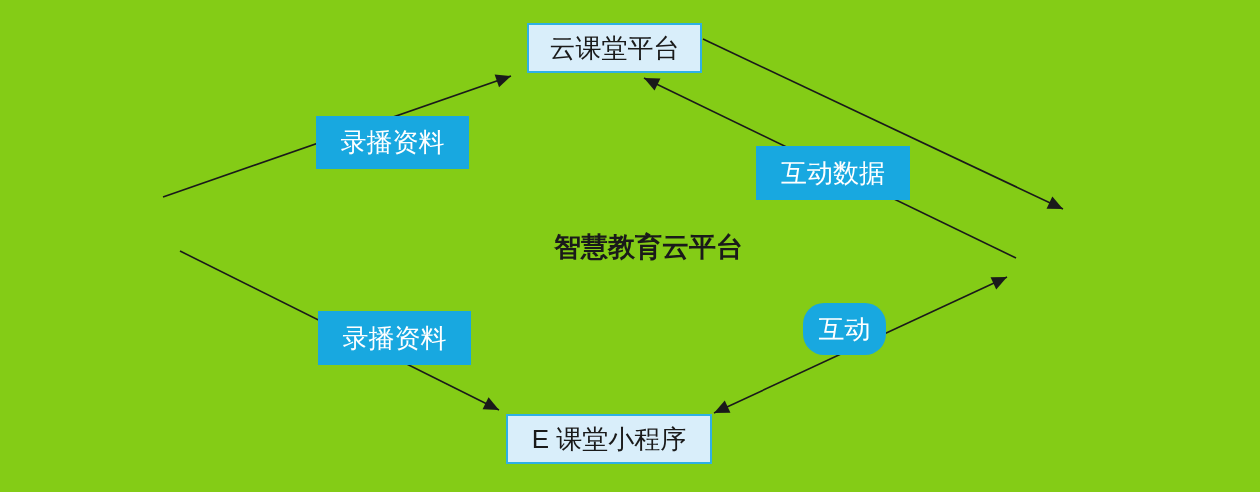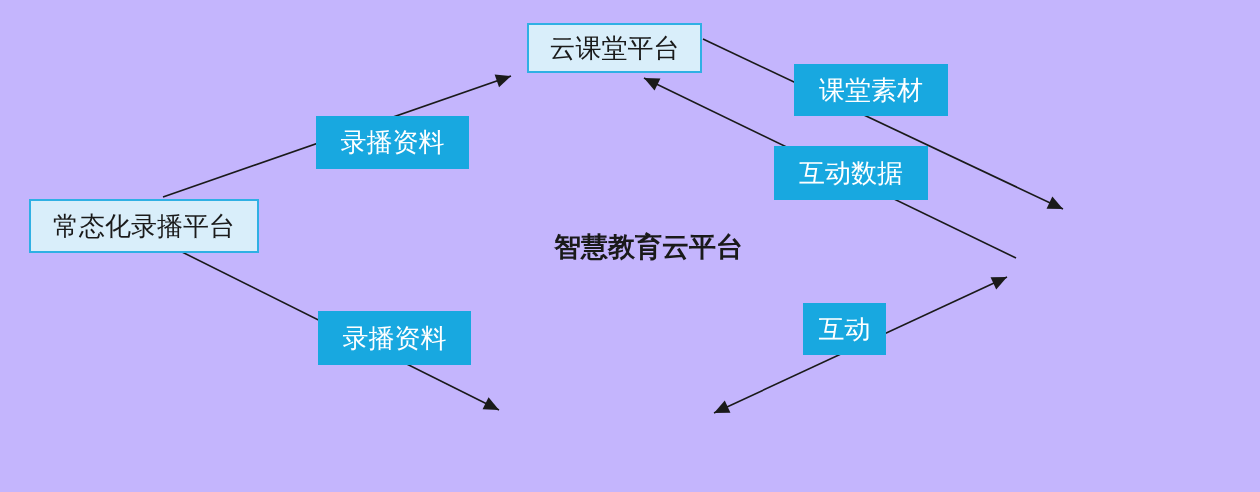--- a/index.html
+++ b/index.html
@@ -5,21 +5,21 @@
   html, body {
     margin: 0;
     padding: 0;
     background: #ffffff;
     font-family: "Liberation Sans", "DejaVu Sans", sans-serif;
   }
   .canvas {
     position: relative;
     width: 1260px;
     height: 492px;
-    background: #c4b5fd;
+    background: #84cc16;
     overflow: hidden;
   }
   .edges-svg {
     position: absolute;
     left: 0;
     top: 0;
     width: 1260px;
     height: 492px;
   }
   .edge-line {
@@ -75,29 +75,28 @@
     </defs>
     <line class="edge-line" x1="163" y1="197" x2="511" y2="76" marker-end="url(#ah)"></line>
     <line class="edge-line" x1="703" y1="39" x2="1063" y2="209" marker-end="url(#ah)"></line>
     <line class="edge-line" x1="1016" y1="258" x2="644" y2="78" marker-end="url(#ah)"></line>
     <line class="edge-line" x1="180" y1="251" x2="499" y2="410" marker-end="url(#ah)"></line>
     <line class="edge-line" x1="714" y1="413" x2="1007" y2="277" marker-start="url(#ah)" marker-end="url(#ah)"></line>
   </svg>
 
   <div class="node" style="left:527px; top:23px; width:175px; height:50px;">云课堂平台</div>
 
-  <div class="node" style="left:29px; top:199px; width:230px; height:54px;">常态化录播平台</div>
 
 
+  <div class="node" style="left:506px; top:414px; width:206px; height:50px;">E 课堂小程序</div>
 
   <div class="edge-label" style="left:316px; top:116px; width:153px; height:53px;">录播资料</div>
 
-  <div class="edge-label" style="left:794px; top:64px; width:154px; height:52px;">课堂素材</div>
 
-  <div class="edge-label" style="left:774px; top:146px; width:154px; height:54px;">互动数据</div>
+  <div class="edge-label" style="left:756px; top:146px; width:154px; height:54px;">互动数据</div>
 
   <div class="edge-label" style="left:318px; top:311px; width:153px; height:54px;">录播资料</div>
 
-  <div class="edge-label" style="left:803px; top:303px; width:83px; height:52px;">互动</div>
+  <div class="edge-label" style="left:803px; top:303px; width:83px; height:52px;border-radius:21px;">互动</div>
 
   <div class="center-title">智慧教育云平台</div>
 
 </div>
 
 </body></html>

